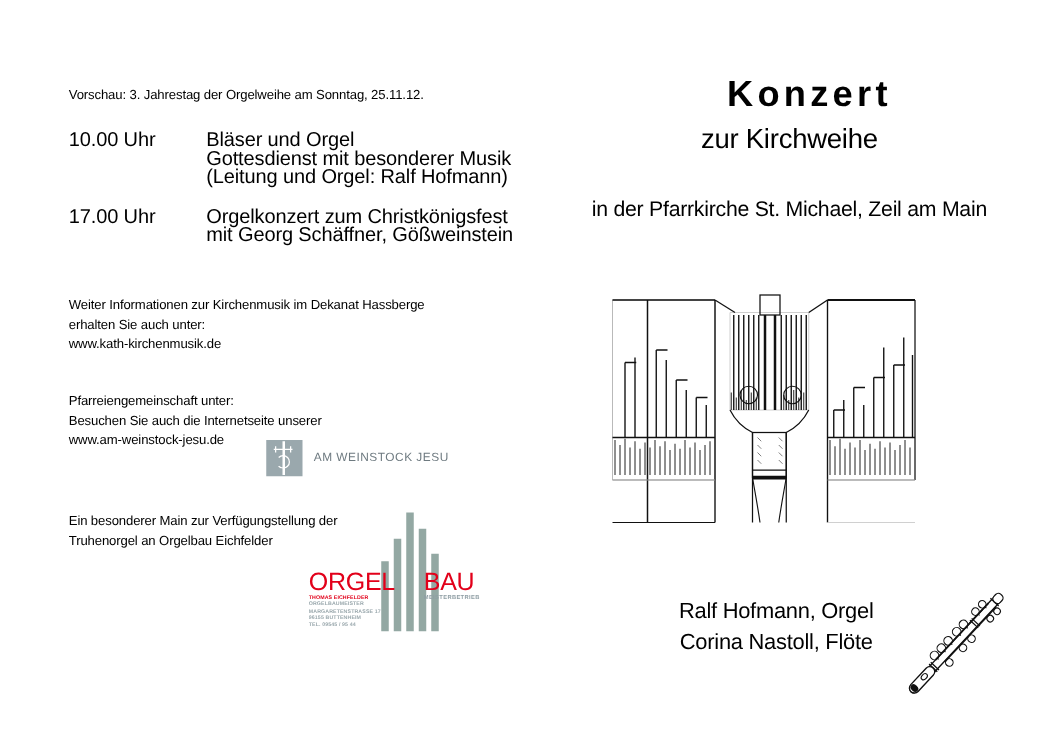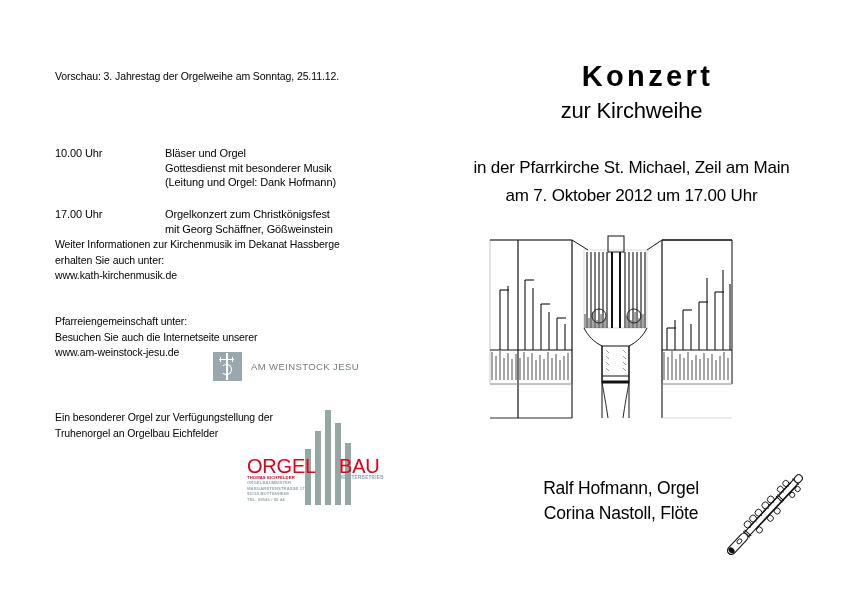--- a/index.html
+++ b/index.html
@@ -16,21 +16,21 @@
   .panel-left { position:absolute; left:0; top:0; width:421px; height:521px; }
 
   .lead-line {
     position:absolute; left:55px; top:70px;
     font-size:10.5px; letter-spacing:-0.1px; white-space:nowrap;
   }
 
   .sched { position:absolute; left:55px; }
   .sched-1 { top:106px; }
   .sched-2 { top:167px; }
-  .sched-row { display:flex; font-size:11px; line-height:14.6px;margin-top:40px; }
+  .sched-row { display:flex; font-size:16px; line-height:14.6px; }
   .sched-time { width:110px; flex:0 0 110px; letter-spacing:-0.1px; }
   .sched-desc { white-space:nowrap; letter-spacing:-0.1px; }
   .sched-desc div { white-space:nowrap; }
 
   .infoblock { position:absolute; left:55px; font-size:10.5px; line-height:15.5px; letter-spacing:-0.1px; }
   .info-1 { top:237px; }
   .info-2 { top:314px; }
   .info-3 { top:410px; }
   .infoblock div { white-space:nowrap; }
 
@@ -109,21 +109,21 @@
   <div class="panel-left">
 
     <div class="lead-line">Vorschau: 3. Jahrestag der Orgelweihe am Sonntag, 25.11.12.</div>
 
     <div class="sched sched-1">
       <div class="sched-row">
         <div class="sched-time">10.00 Uhr</div>
         <div class="sched-desc">
           <div>Bläser und Orgel</div>
           <div>Gottesdienst mit besonderer Musik</div>
-          <div>(Leitung und Orgel: Dank Hofmann)</div>
+          <div>(Leitung und Orgel: Ralf Hofmann)</div>
         </div>
       </div>
     </div>
 
     <div class="sched sched-2">
       <div class="sched-row">
         <div class="sched-time">17.00 Uhr</div>
         <div class="sched-desc">
           <div>Orgelkonzert zum Christkönigsfest</div>
           <div>mit Georg Schäffner, Gößweinstein</div>
@@ -137,21 +137,21 @@
       <div>www.kath-kirchenmusik.de</div>
     </div>
 
     <div class="infoblock info-2">
       <div>Pfarreiengemeinschaft unter:</div>
       <div>Besuchen Sie auch die Internetseite unserer</div>
       <div>www.am-weinstock-jesu.de</div>
     </div>
 
     <div class="infoblock info-3">
-      <div>Ein besonderer Orgel zur Verfügungstellung der</div>
+      <div>Ein besonderer Main zur Verfügungstellung der</div>
       <div>Truhenorgel an Orgelbau Eichfelder</div>
     </div>
 
     <div class="weinstock">
       <div class="weinstock-mark">
         <span class="stem"></span>
         <span class="bar1"></span>
         <span class="bar2"></span>
         <span class="bar3"></span>
         <span class="curl"></span>
@@ -181,21 +181,20 @@
       <div class="ob-sub-gray">MEISTERBETRIEB</div>
     </div>
   </div>
 
   <div class="panel-right">
 
     <div class="title-main">Konzert</div>
     <div class="title-sub">zur Kirchweihe</div>
 
     <div class="venue-line venue-1">in der Pfarrkirche St. Michael, Zeil am Main</div>
-    <div class="venue-line venue-2">am 7. Oktober 2012 um 17.00 Uhr</div>
 
     <div class="organ-art">
       <svg viewBox="0 0 253 192" width="253" height="192" xmlns="http://www.w3.org/2000/svg">
         <g stroke="#111" fill="none" stroke-width="0.9">
 
           <path d="M6 8 H88 V152 H6 Z" stroke="#b9b9b9" stroke-width="0.8"></path>
           <line x1="6" y1="8" x2="88" y2="8" stroke="#111" stroke-width="1.2"></line>
           <line x1="34" y1="8" x2="34" y2="186" stroke="#111" stroke-width="1.2"></line>
           <line x1="88" y1="8" x2="88" y2="186" stroke="#111" stroke-width="1.1"></line>
           <line x1="6" y1="118" x2="88" y2="118" stroke="#111" stroke-width="1.1"></line>

